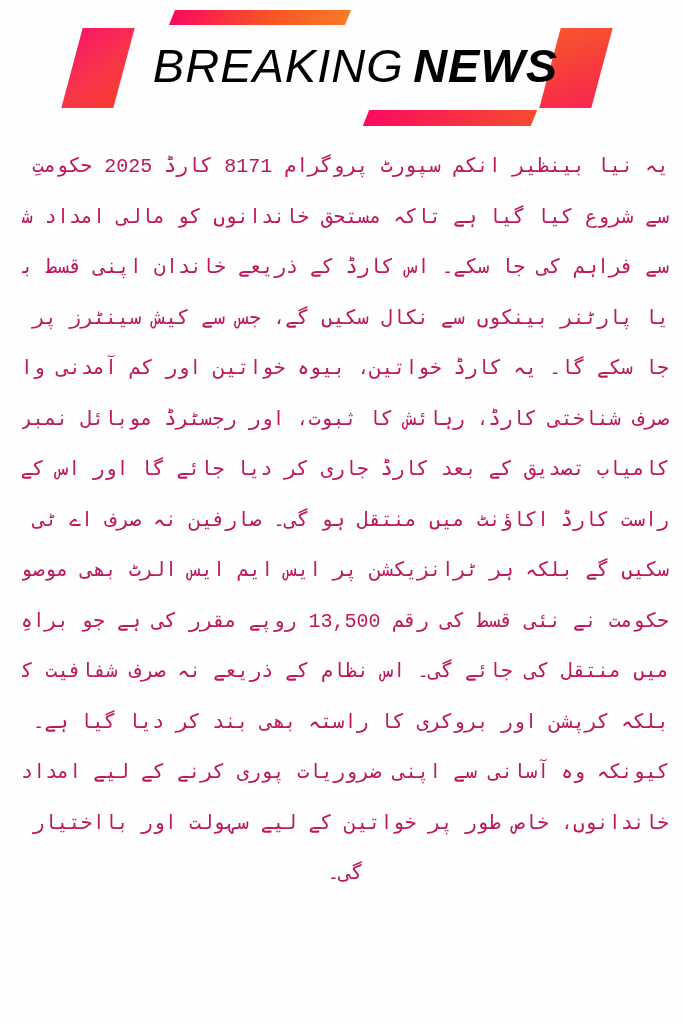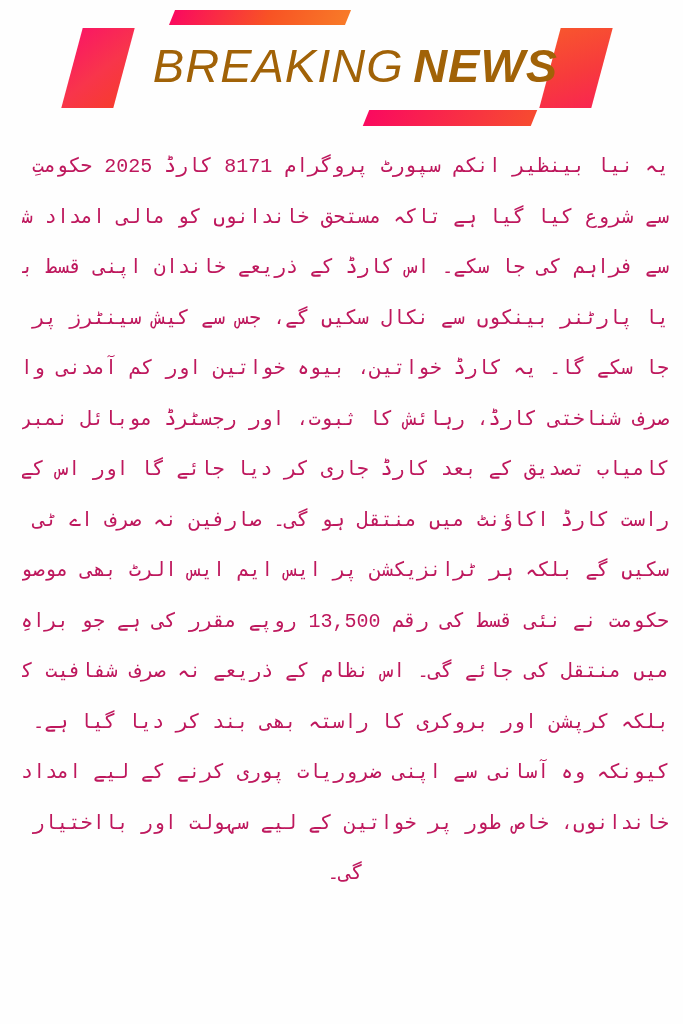--- a/index.html
+++ b/index.html
@@ -51,21 +51,21 @@
   }
   .banner-title {
     position: absolute;
     left: 0; right: 0;
     top: 40px;
     padding-left: 28px;
     text-align: center;
     font-style: italic;
     font-size: 47px;
     line-height: 52px;
-    color: #a16207;
+    color: #000000;
     letter-spacing: 1px;
     white-space: nowrap;
   }
   .banner-title .t-regular {
     font-weight: 400;
     margin-right: 0.20em;
   }
   .banner-title .t-bold {
     font-weight: 700;
   }

